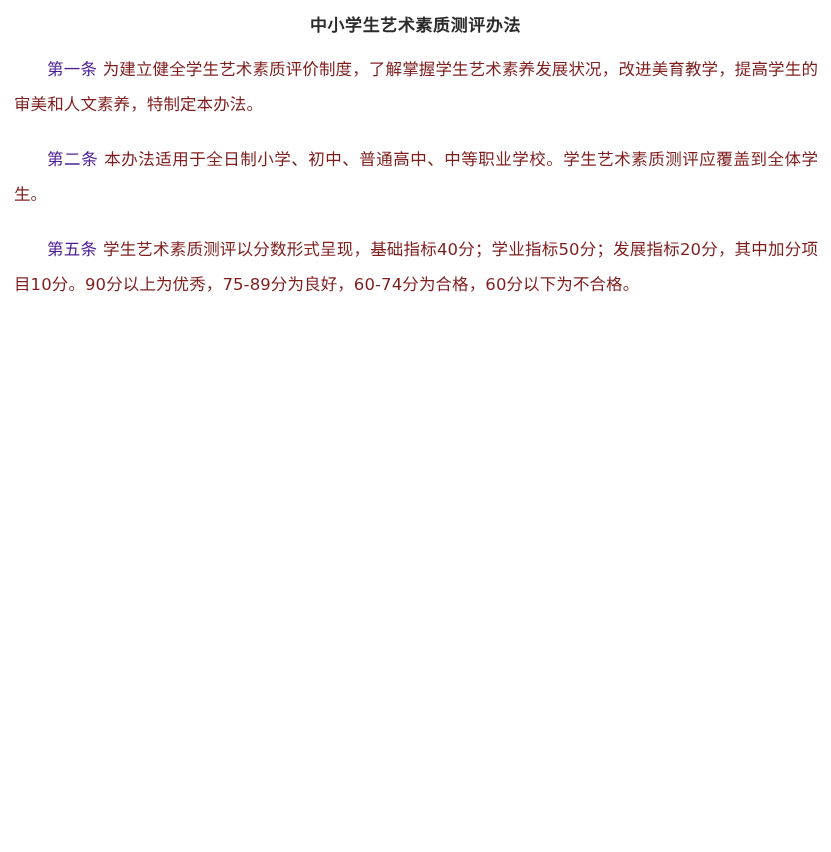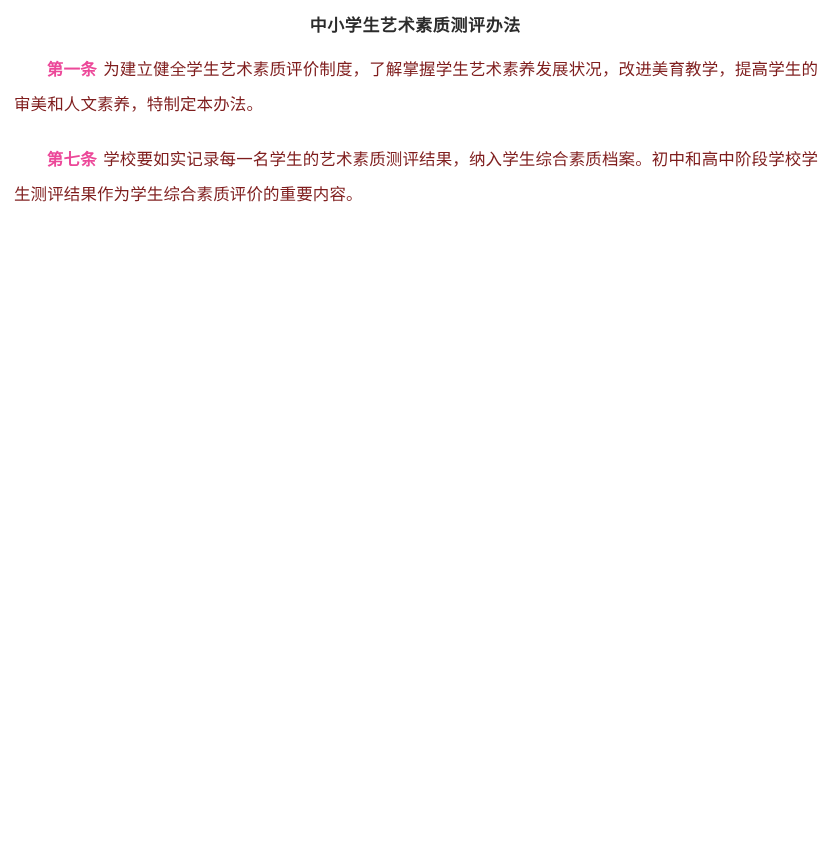--- a/index.html
+++ b/index.html
@@ -45,45 +45,48 @@
     text-align: justify;
     text-justify: inter-ideograph;
     margin: 0 0 20px 0;
     letter-spacing: 0.1px;
     word-break: break-all;
   }
   .article:last-child {
     margin-bottom: 0;
   }
   .art-label {
-    font-weight: bold;
-    color: #ec4899;
+    font-weight: normal;
+    color: #4c1d95;
     letter-spacing: 0.2px;
   }
   .art-text {
     color: #7f1d1d;
   }
 </style>
 </head>
 <body>
 
 <div class="page">
 
   <h1 class="doc-title">中小学生艺术素质测评办法</h1>
 
   <div class="body-wrap">
 
     <p class="article">
       <span class="art-label">第一条 </span><span class="art-text">为建立健全学生艺术素质评价制度，了解掌握学生艺术素养发展状况，改进美育教学，提高学生的审美和人文素养，特制定本办法。</span>
     </p>
 
-
-
+    <p class="article">
+      <span class="art-label">第二条 </span><span class="art-text">本办法适用于全日制小学、初中、普通高中、中等职业学校。学生艺术素质测评应覆盖到全体学生。</span>
+    </p>
 
 
 
     <p class="article">
-      <span class="art-label">第七条 </span><span class="art-text">学校要如实记录每一名学生的艺术素质测评结果，纳入学生综合素质档案。初中和高中阶段学校学生测评结果作为学生综合素质评价的重要内容。</span>
+      <span class="art-label">第五条 </span><span class="art-text">学生艺术素质测评以分数形式呈现，基础指标40分；学业指标50分；发展指标20分，其中加分项目10分。90分以上为优秀，75-89分为良好，60-74分为合格，60分以下为不合格。</span>
     </p>
+
+
 
 
   </div>
 </div>
 
 </body></html>

